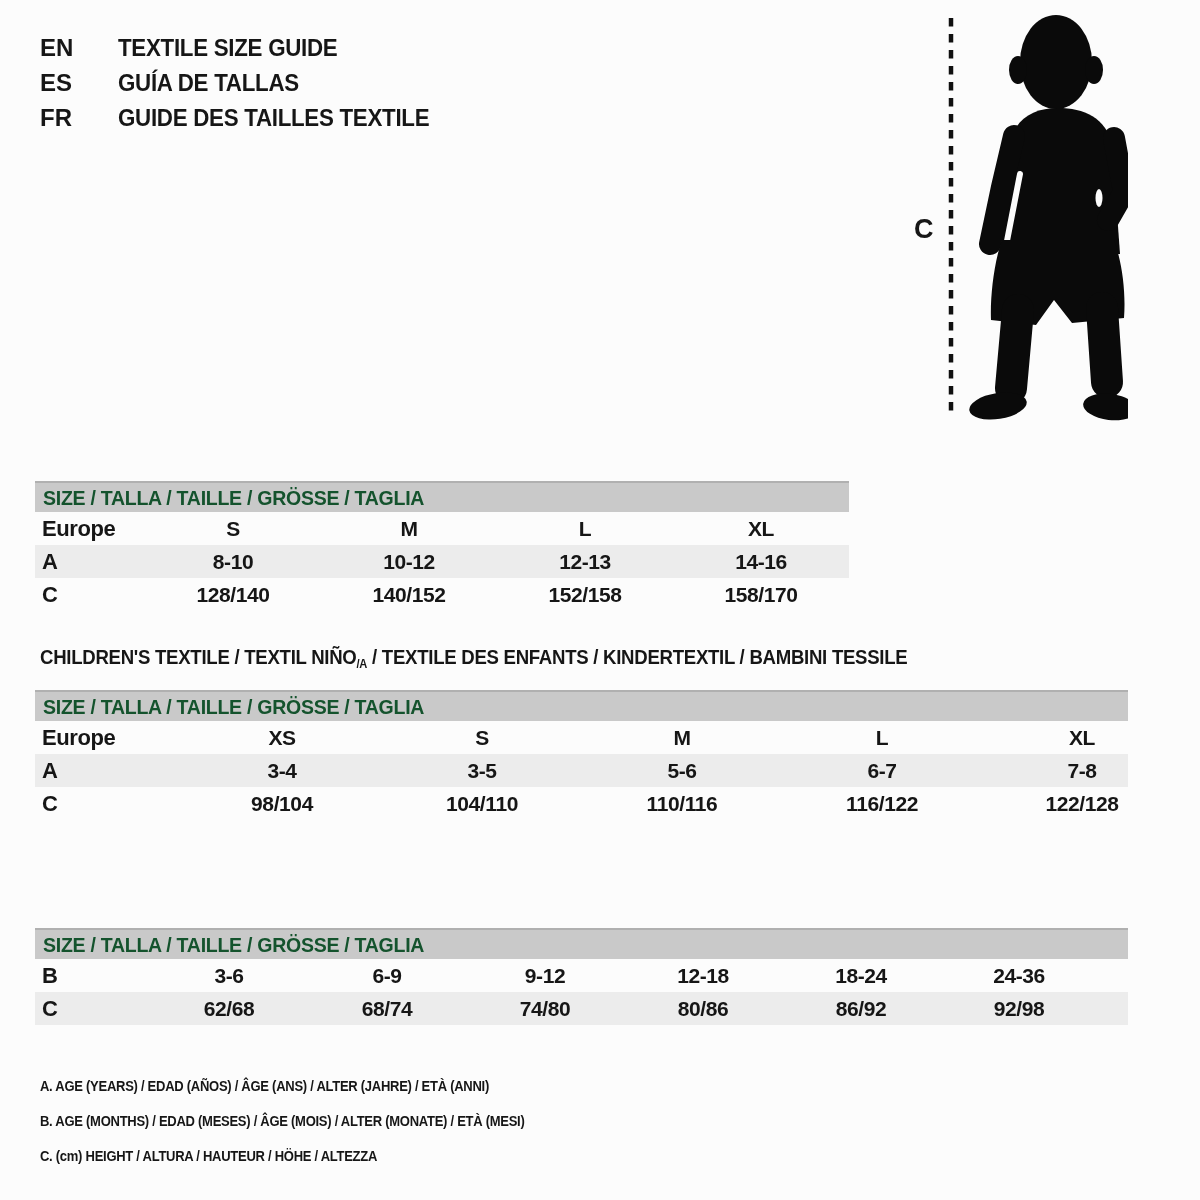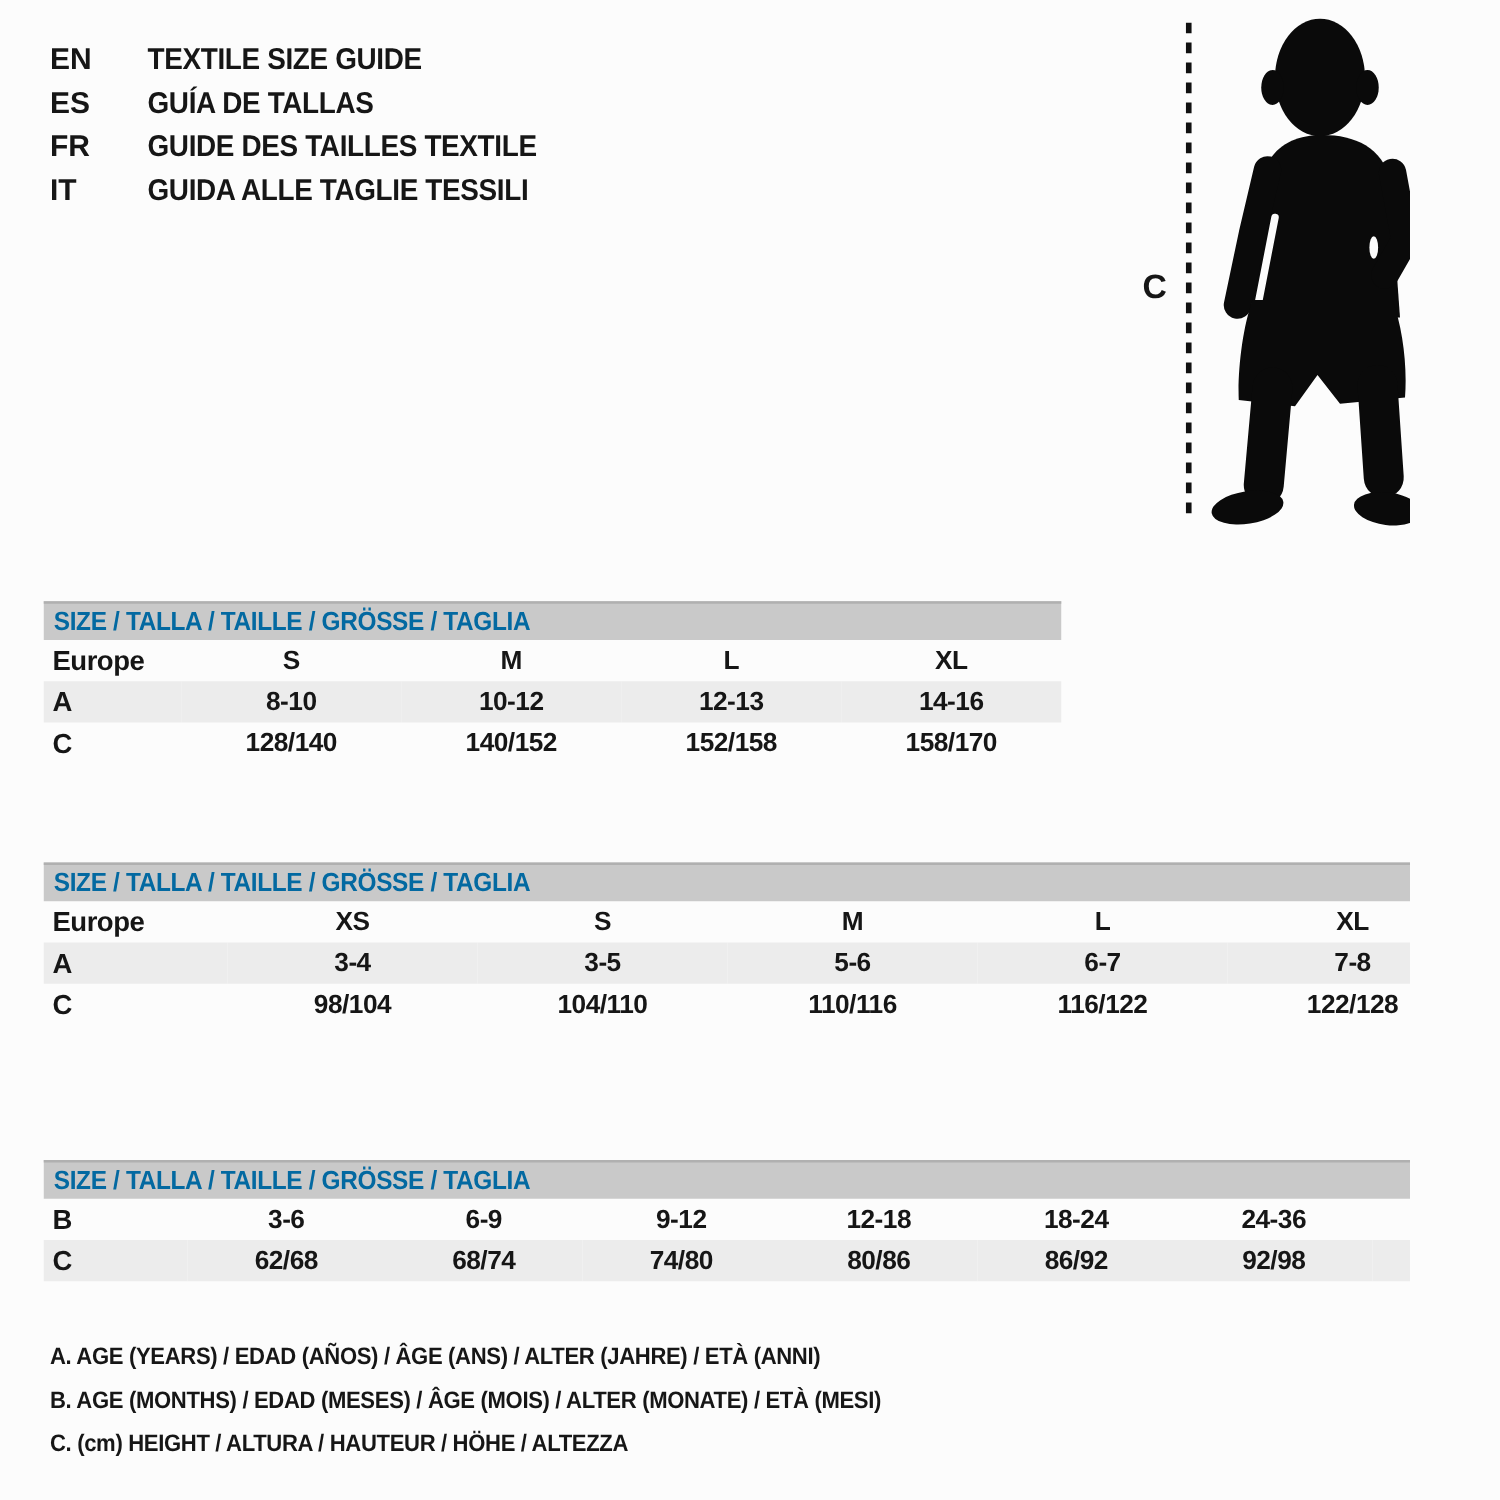--- a/index.html
+++ b/index.html
@@ -32,57 +32,53 @@
   .sec-title .sub { font-size: 12px; vertical-align: -4px; }
   .two-line { line-height: 36px; }
 
   
   .tablebox { position: absolute; }
   .bar {
     height: 31px; box-sizing: border-box;
     background: #c9c9c9; border-top: 2px solid #b0b0b0;
     display: flex; align-items: center;
     padding-left: 8px;
-    font-size: 21px; color: #0369a1;
+    font-size: 21px; color: #14532d;
   }
   table.sizes { border-collapse: collapse; table-layout: fixed; width: 100%; }
   table.sizes td {
     height: 33px; padding: 0;
     font-size: 21px; font-weight: 700;
     text-align: center; vertical-align: middle;
     letter-spacing: -0.4px;
   }
   table.sizes td.lbl { text-align: left; padding-left: 7px; font-size: 22px; margin-left: 44px; }
   tr.shade { background: #ececec; }
 
   
   .legend { position: absolute; left: 40px; top: 1068px; }
-  .legend-line { height: 35px; display: flex; align-items: center; font-size: 19px; white-space: nowrap; }
+  .legend-line { height: 35px; display: flex; align-items: center; font-size: 14px; white-space: nowrap; }
 </style>
 </head>
 <body>
 
 <div class="page">
 
   <div class="lang">
     <div class="lang-row">
       <span class="lang-code">EN</span>
       <span class="lang-title sqz">TEXTILE SIZE GUIDE</span>
     </div>
     <div class="lang-row">
       <span class="lang-code">ES</span>
       <span class="lang-title sqz">GUÍA DE TALLAS</span>
     </div>
     <div class="lang-row">
       <span class="lang-code">FR</span>
       <span class="lang-title sqz">GUIDE DES TAILLES TEXTILE</span>
-    </div>
-    <div class="lang-row">
-      <span class="lang-code">IT</span>
-      <span class="lang-title sqz">GUIDA ALLE TAGLIE TESSILI</span>
     </div>
   </div>
 
   <div class="dash-line">
     <svg width="6" height="400" viewBox="0 0 6 400" xmlns="http://www.w3.org/2000/svg">
       <line x1="3" y1="0" x2="3" y2="400" stroke="#101010" stroke-width="4.5" stroke-dasharray="8.5 7.5"></line>
     </svg>
   </div>
   <div class="measure-c">C</div>
 
@@ -145,20 +141,23 @@
         <td class="lbl">C</td>
         <td>128/140</td>
         <td>140/152</td>
         <td>152/158</td>
         <td>158/170</td>
       </tr>
     </tbody>
       </table>
   </div>
 
+  <div class="sec-title" style="left:40px; top:646px;">
+    <span class="sqz"><span>CHILDREN'S TEXTILE / TEXTIL NIÑO</span><span class="sub">/A</span><span> / TEXTILE DES ENFANTS / KINDERTEXTIL / BAMBINI TESSILE</span></span>
+  </div>
   <div class="tablebox" style="left:35px; top:690px; width:1147px;">
     <div class="bar">
       <span class="sqz">SIZE / TALLA / TAILLE / GRÖSSE / TAGLIA</span>
     </div>
     <table class="sizes">
       <colgroup>
           <col style="width:147px">
           <col style="width:200px">
           <col style="width:200px">
           <col style="width:200px">

